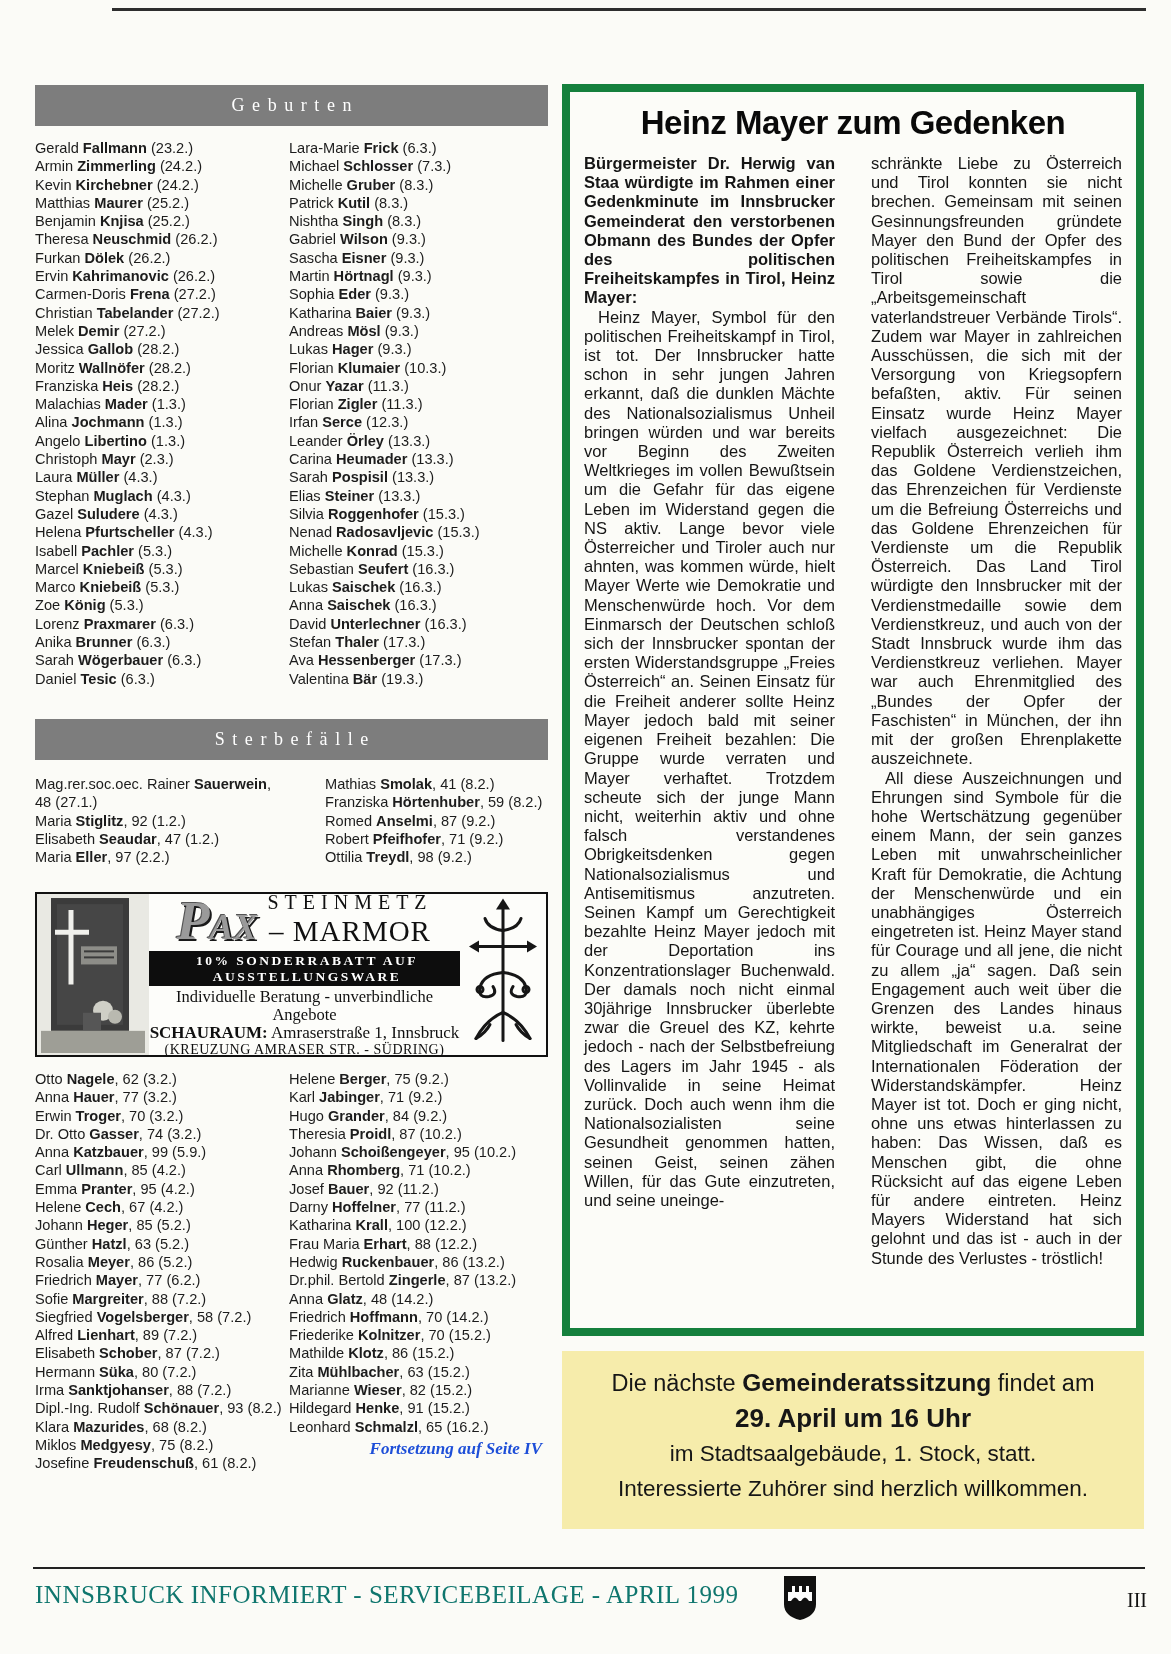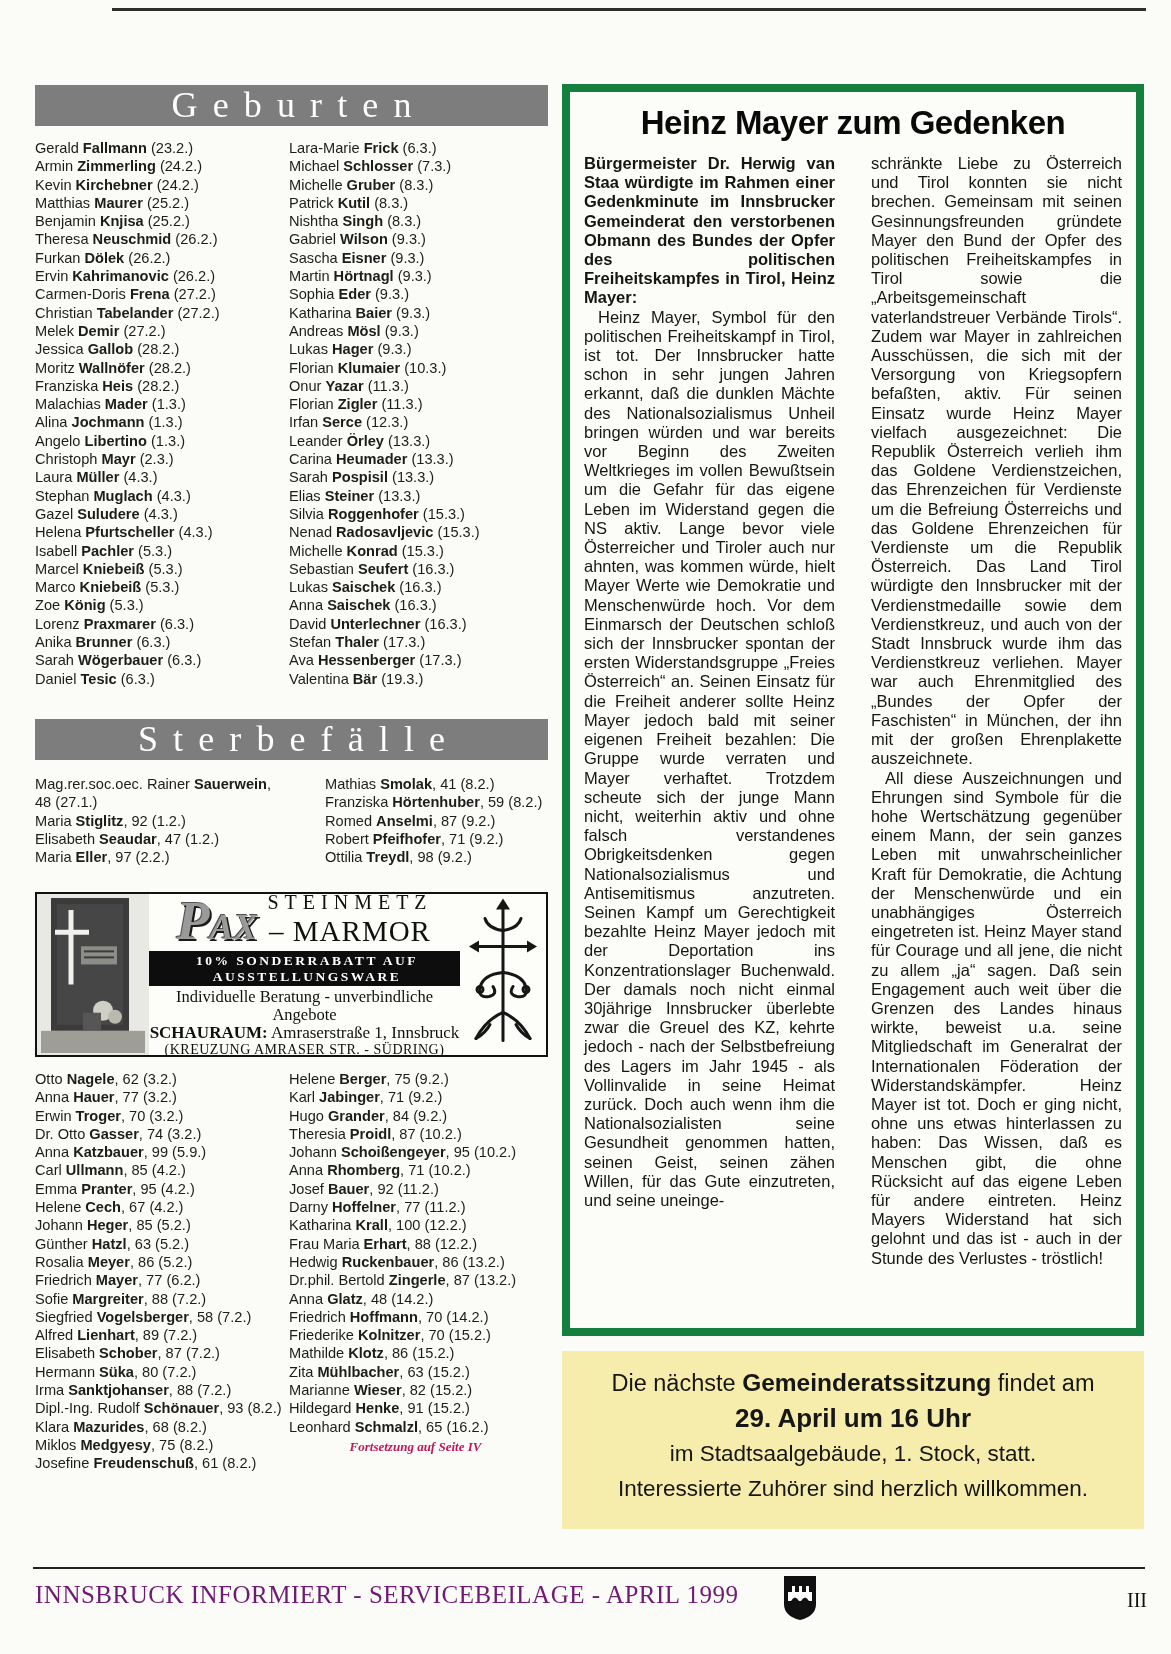--- a/index.html
+++ b/index.html
@@ -10,33 +10,33 @@
   }
   .abs { position:absolute; }
 
   
   .topline { left:112px; top:8px; width:1034px; height:3px; background:#2e2e2e; }
 
   
   .bar {
     background:#7d7d7d; color:#ffffff; text-align:center;
     font-family:"Liberation Serif", serif; font-weight:500;
-    font-size:36px; letter-spacing:0.42em; text-indent:0.42em;
+    font-size:18px; letter-spacing:0.42em; text-indent:0.42em;
     height:41px; line-height:41px;
   }
 
   
   .cols { display:flex; }
   .cols .c1 { width:254px; flex:none; }
   .cols .c2 { flex:1; }
   .entry { font-size:14.6px; line-height:18.3px; color:#1c1c1c; }
   .entry b { font-weight:700; }
   .continuation {
     font-family:"Liberation Serif", serif; font-style:italic; font-weight:600;
-    font-size:13px; text-align:center; padding-right:6px; margin-top:3px; color:#be185d;
+    font-size:17px; text-align:right; padding-right:6px; margin-top:3px; color:#1d4ed8;
   }
 
   
   .ad-box {
     left:35px; top:892px; width:513px; height:165px;
     border:2px solid #111; box-sizing:border-box; background:#fdfdfa;
     display:flex; overflow:hidden;
   }
   .ad-grave { width:112px; flex:none; }
   .ad-cross { width:86px; flex:none; }
@@ -81,21 +81,21 @@
   .notice div { line-height:35px; color:#161616; }
   .n1 { font-size:23.5px; }
   .n1 b { font-size:24.5px; }
   .n2 { font-size:26px; font-weight:bold; }
   .n3, .n4 { font-size:22.5px; }
 
   
   .footrule { left:33px; top:1567px; width:1112px; height:2px; background:#222; }
   .foot-text {
     left:35px; top:1581px; font-family:"Liberation Serif", serif;
-    font-size:25px; letter-spacing:0.5px; color:#701a75;
+    font-size:25px; letter-spacing:0.5px; color:#0f766e;
   }
   .foot-crest { left:782px; top:1574px; width:36px; height:48px; }
   .foot-page {
     right:24px; top:1589px; font-family:"Liberation Serif", serif;
     font-size:20px; color:#111;
   }
 </style>
 </head>
 <body>
 

